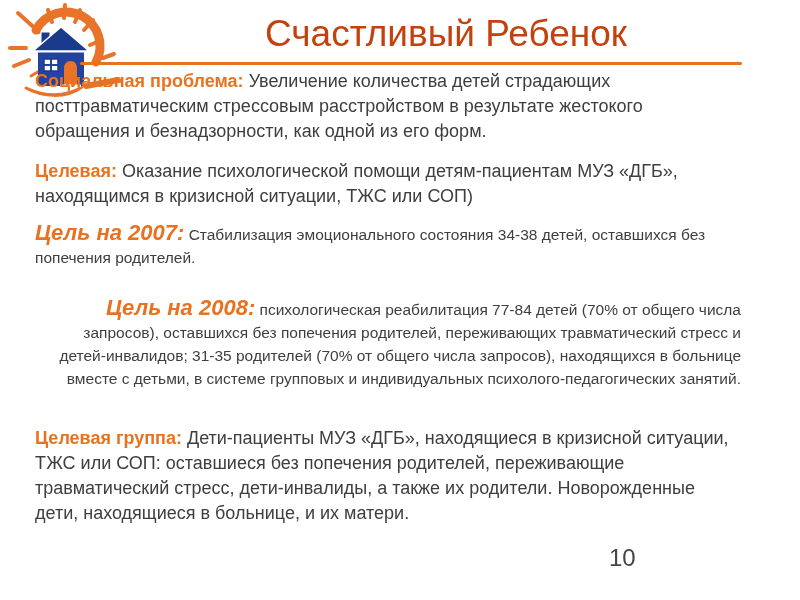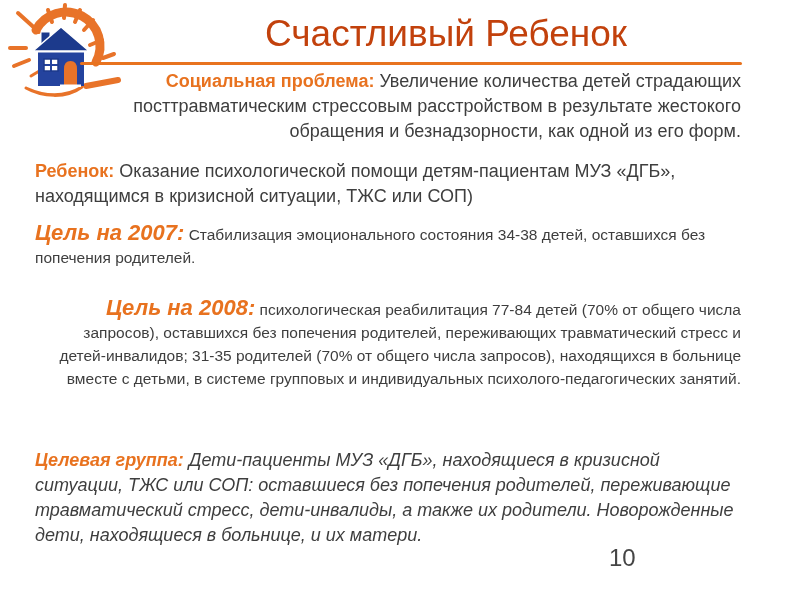--- a/index.html
+++ b/index.html
@@ -23,25 +23,25 @@
     background:#E8731F;border-radius:2px;
   }
   .para{
     position:absolute;left:35px;width:706px;
     color:#3E3E3E;
   }
   .para .lead{font-weight:bold;color:#E8721F;}
   .p-large{font-size:18px;line-height:25px;}
   .p-small{font-size:15.5px;line-height:23px;}
   .p-small .lead{font-size:22px;font-style:italic;}
-  #para-1{top:69px;text-align:right;}
+  #para-1{top:69px;}
   #para-2{top:159px;}
   #para-3{top:221px;}
   #para-4{top:296px;text-align:right;}
-  #para-5{top:448px;font-style:italic;}
+  #para-5{top:426px;}
   .page-number{
     position:absolute;left:609px;top:544px;
     font-size:24px;line-height:28px;color:#454545;
   }
 </style>
 </head>
 <body>
 
 <div class="slide">
 
@@ -78,21 +78,21 @@
 
   <div class="slide-title">Счастливый Ребенок</div>
   <div class="title-rule"></div>
 
   <div class="para p-large" id="para-1">
     <span class="lead">Социальная проблема:</span>
     <span class="body">Увеличение количества детей страдающих посттравматическим стрессовым расстройством в результате жестокого обращения и безнадзорности, как одной из его форм.</span>
   </div>
 
   <div class="para p-large" id="para-2">
-    <span class="lead">Ребенок:</span>
+    <span class="lead">Целевая:</span>
     <span class="body">Оказание психологической помощи детям-пациентам МУЗ «ДГБ», находящимся в кризисной ситуации, ТЖС или СОП)</span>
   </div>
 
   <div class="para p-small" id="para-3">
     <span class="lead">Цель на 2007:</span>
     <span class="body">Стабилизация эмоционального состояния 34-38 детей, оставшихся без попечения родителей.</span>
   </div>
 
   <div class="para p-small" id="para-4">
     <span class="lead">Цель на 2008:</span>

